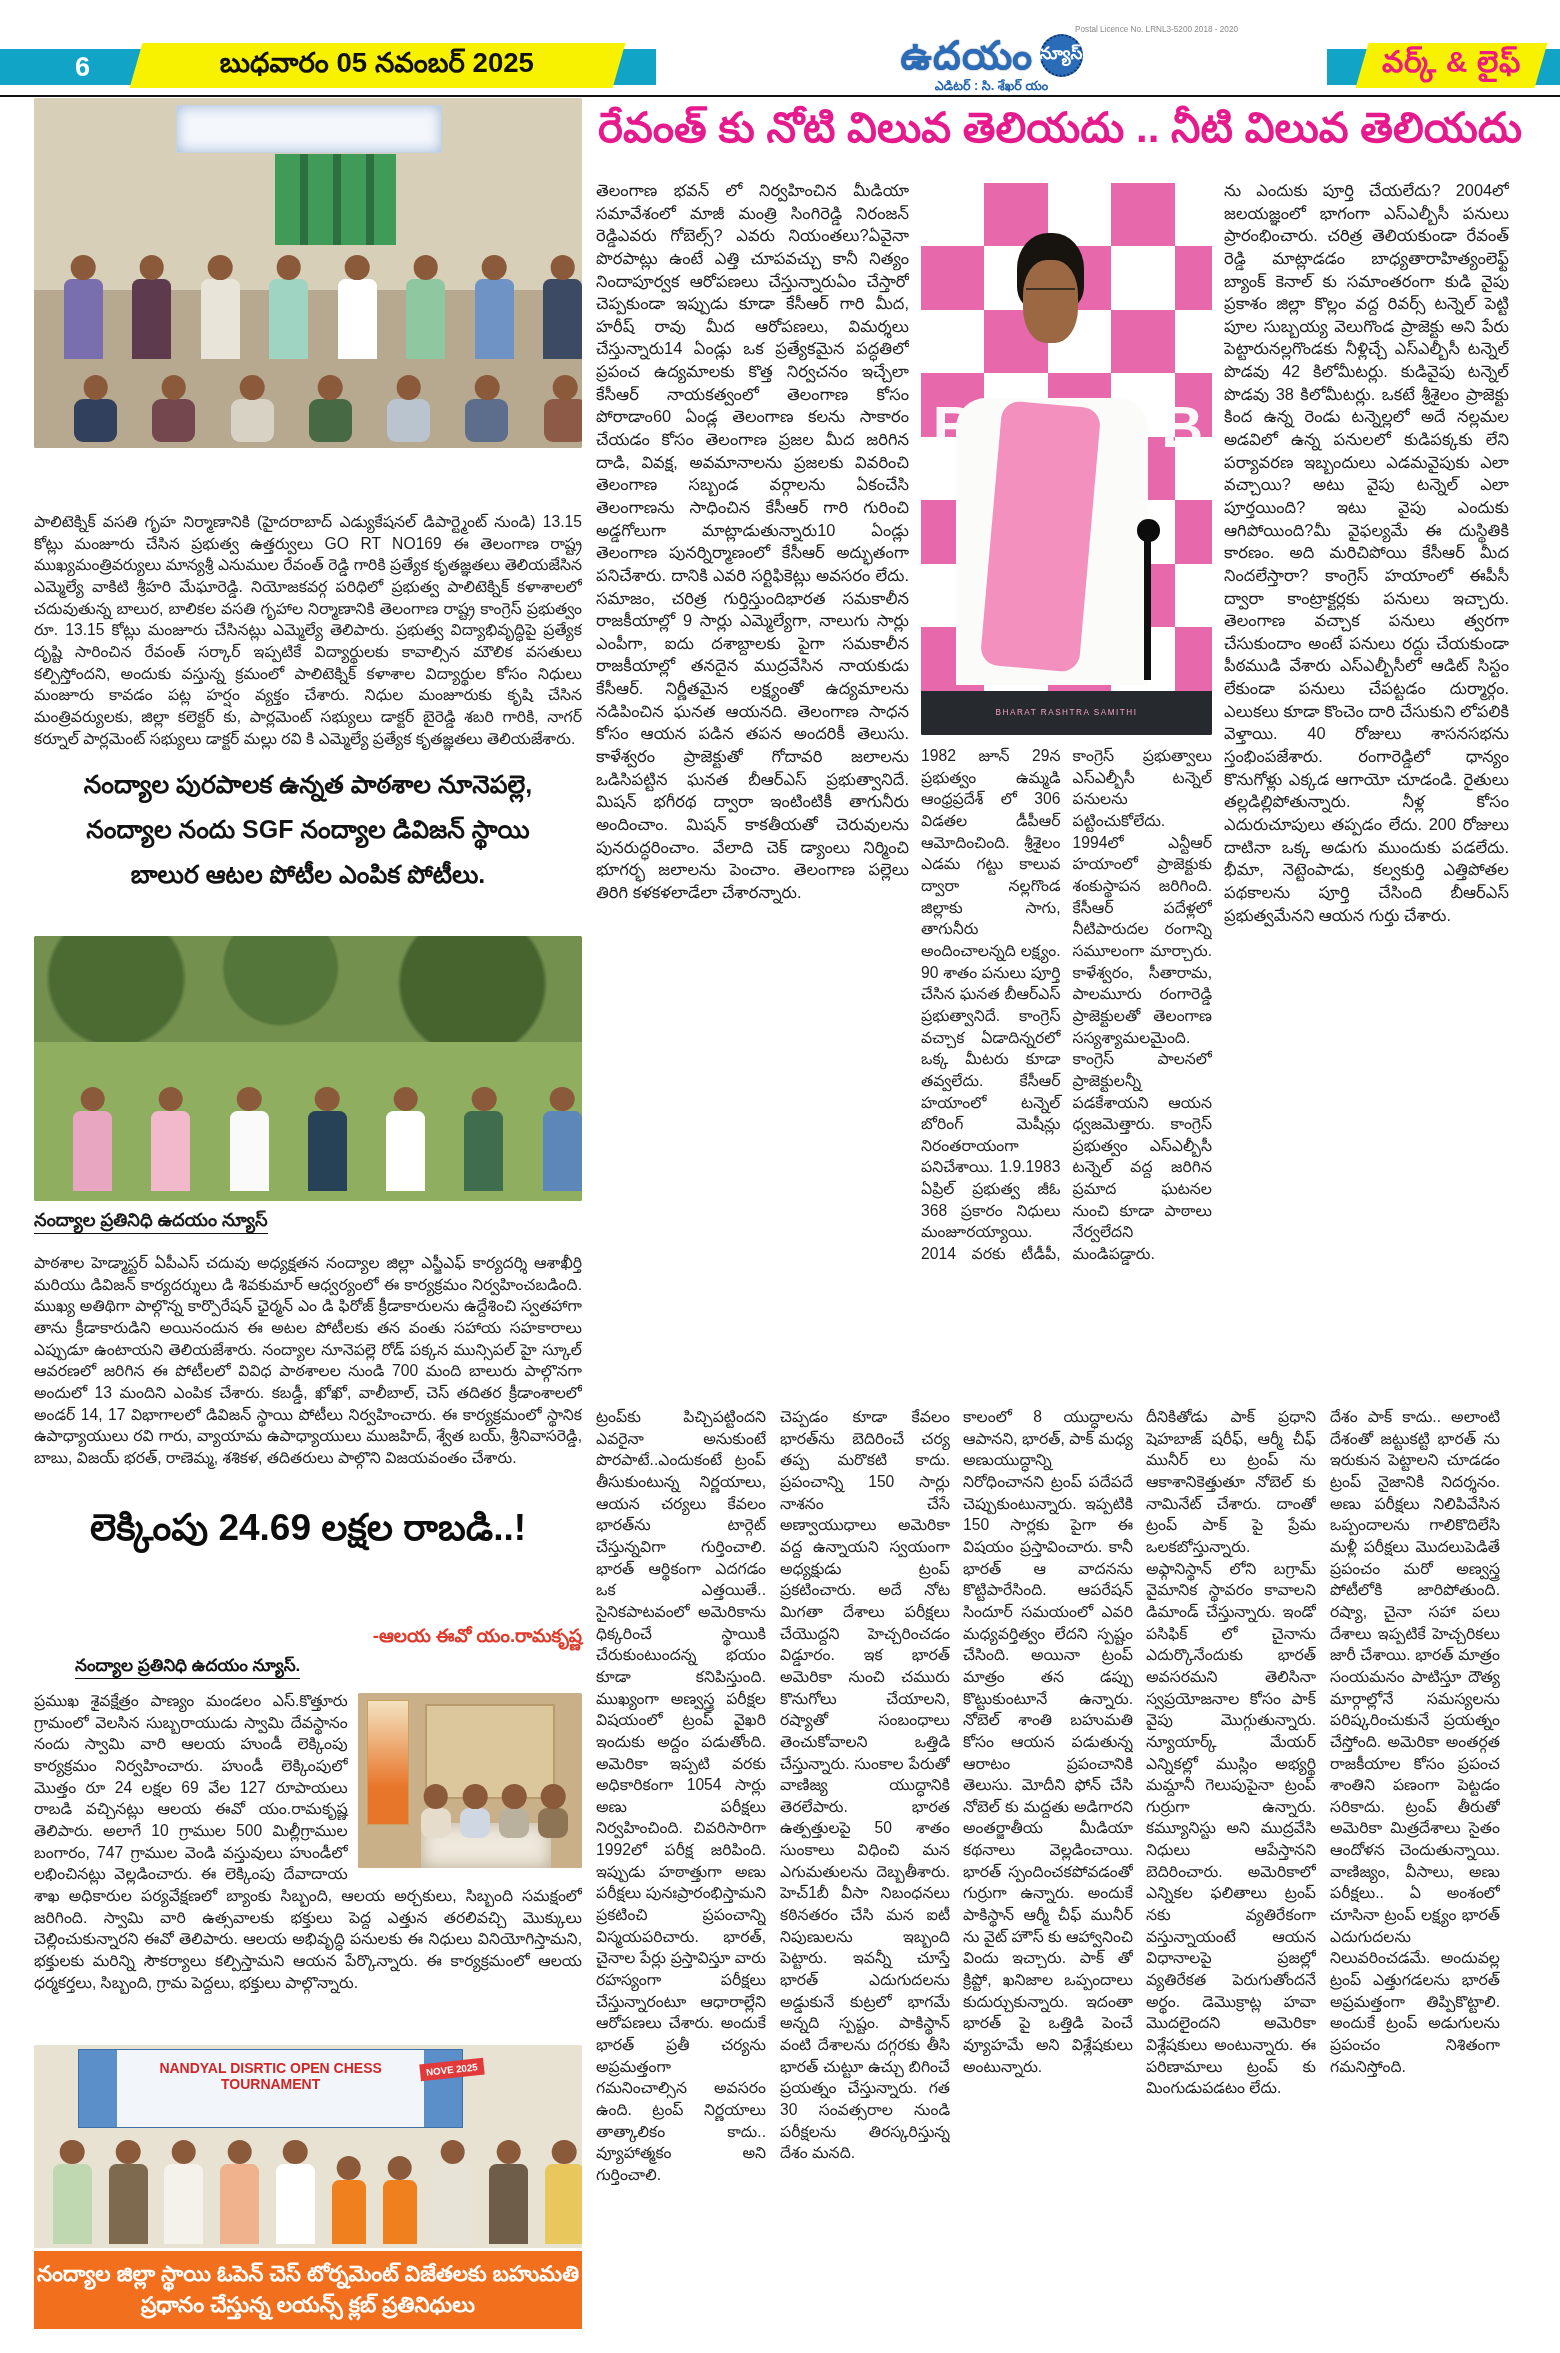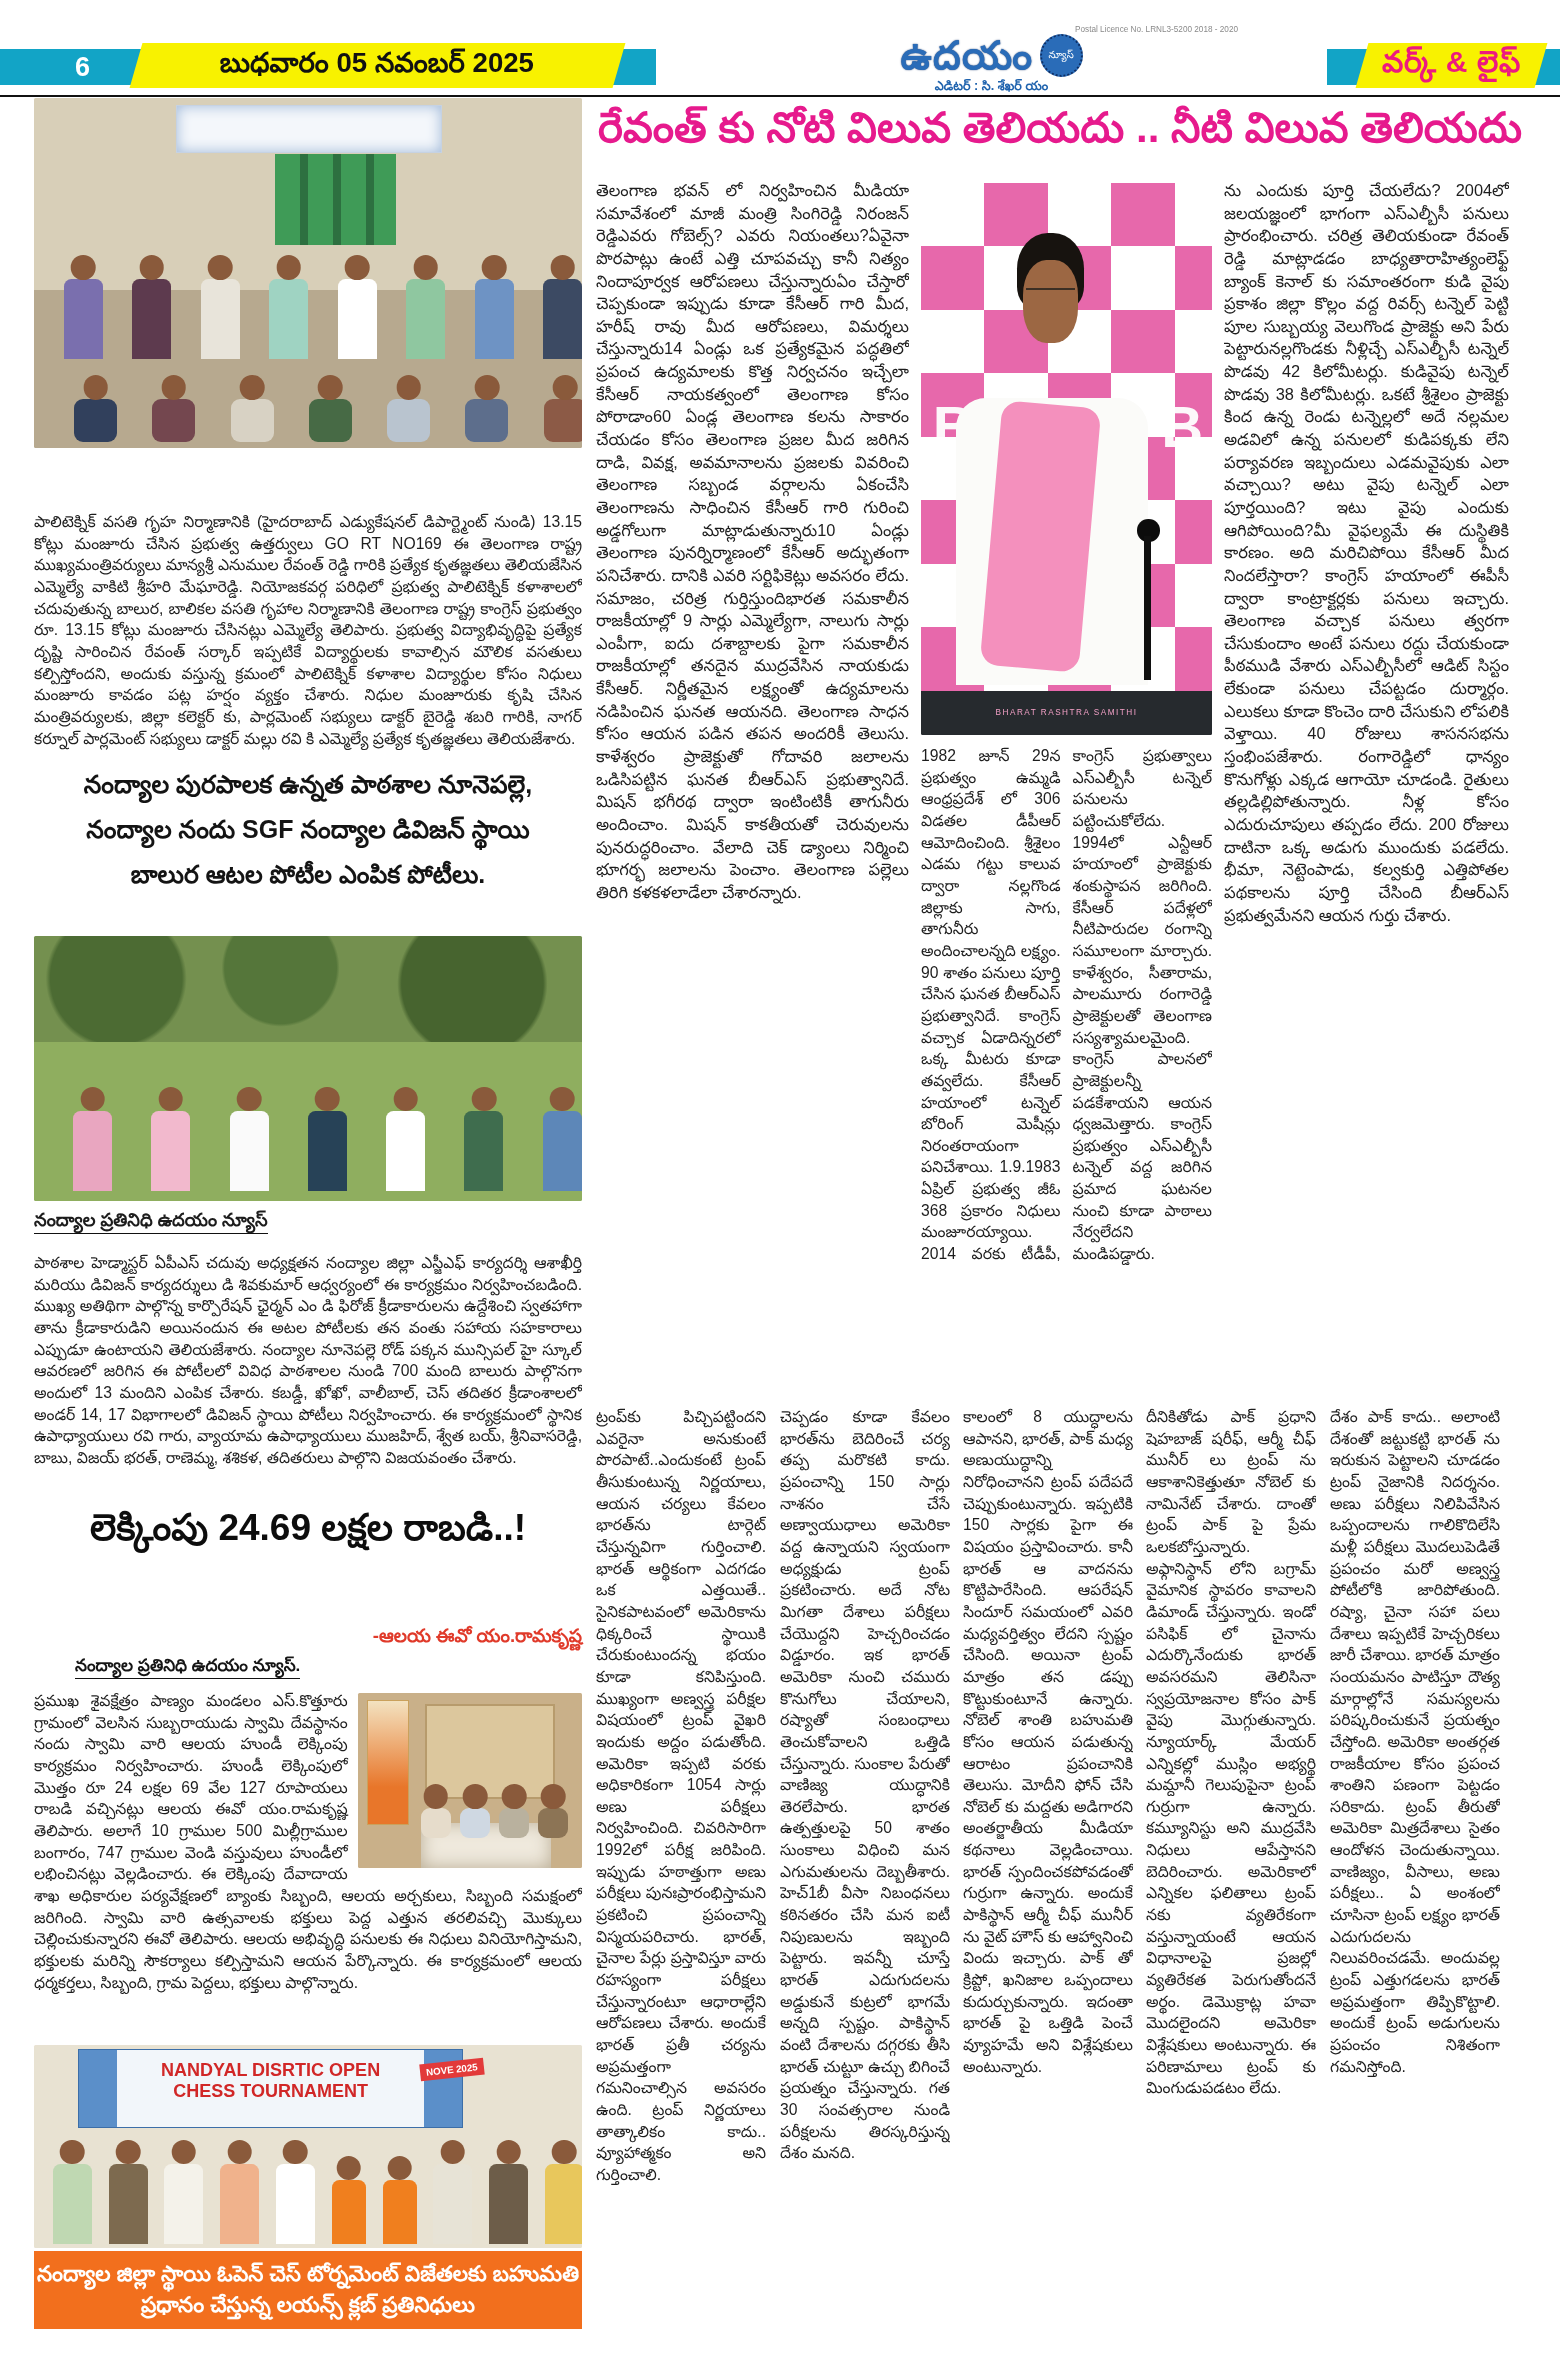--- a/index.html
+++ b/index.html
@@ -14,21 +14,21 @@
   .date-ribbon{left:136px;width:483px;}
   .date-ribbon>span{font-size:27.6px;font-weight:800;color:#111;}
   .section-ribbon{left:1362px;width:179px;}
   .section-ribbon>span{font-size:30px;font-weight:900;color:#ed1a7f;letter-spacing:0.7px;}
   .masthead{position:absolute;left:656px;top:25px;width:671px;height:69px;background:#fff;
             display:flex;flex-direction:column;align-items:center;justify-content:flex-start;}
   .postal{font-size:8.2px;color:#8a8a8a;align-self:flex-end;margin-right:89px;}
   .logo-row{display:flex;align-items:center;gap:6px;margin-top:0px;}
   .logo-text{font-size:39px;font-weight:900;color:#2a6cb8;text-shadow:0 0 1.5px #0d2f66;letter-spacing:1.5px;line-height:1;}
   .logo-badge{width:39px;height:39px;border-radius:50%;background:#2a6cb8;color:#fff;border:2.2px dotted #0d2f66;
-              display:flex;align-items:center;justify-content:center;font-size:10px;font-weight:normal;}
+              display:flex;align-items:center;justify-content:center;font-size:17px;font-weight:bold;}
   .editor-line{font-size:12.7px;font-weight:bold;color:#1f63ae;margin-top:1.5px;}
   .header-rule{position:absolute;left:0;top:95px;width:1561px;height:2.2px;background:#111;}
   
   .body-txt{font-size:15.7px;line-height:1.38;text-align:justify;overflow:hidden;color:#1d1d1d;}
   .abs{position:absolute;}
   
   .lc{left:34px;width:548px;}
   .headline1{font-size:34px;font-weight:800;color:#0d0d0d;line-height:1.1;padding-left:13.4px;}
   .headline2{font-size:25px;font-weight:600;color:#141414;text-align:center;line-height:1.8;}
   .headline3{font-size:37px;font-weight:800;color:#0d0d0d;text-align:center;line-height:1.5;}
@@ -63,21 +63,21 @@
   .photo3 .board{position:absolute;left:30%;top:6%;width:56%;height:52%;background:#dcc79d;border:2.2px solid #b79b6c;}
   .photo3 .flex-banner{position:absolute;left:4%;top:4%;width:18%;height:70%;
                        background:linear-gradient(#f3e2c0,#e8762a 70%);border:1.5px solid #caa15c;}
   .photo3 .cloth{position:absolute;left:28%;bottom:0;width:58%;height:26%;background:#efe9dd;
                  box-shadow:inset 0 0 18px #b8ab92;}
   
   .photo4{background:#e8e2d2;}
   .photo4 .banner4{position:absolute;left:8%;top:2%;width:70%;height:38%;
                    background:linear-gradient(90deg,#5b8fc9 0 10%,#f2f6fa 10% 90%,#5b8fc9 90%);
                    border:1.5px solid #3c6ea8;display:flex;align-items:flex-start;justify-content:center;}
-  .photo4 .banner4 .btxt{margin-top:10.4px;font-size:18px;font-weight:900;color:#d12727;text-align:center;width:70%;}
+  .photo4 .banner4 .btxt{margin-top:10.4px;font-size:14px;font-weight:900;color:#d12727;text-align:center;width:70%;}
   .photo4 .tag{position:absolute;right:18%;top:8%;background:#e23a3a;color:#fff;font-size:9.7px;font-weight:bold;
                padding:3px 6px;transform:rotate(-6deg);}
   
   .photoA{background-image:linear-gradient(45deg,#e768ab 25%,transparent 25%,transparent 75%,#e768ab 75%),
                            linear-gradient(45deg,#e768ab 25%,#ffffff 25%,#ffffff 75%,#e768ab 75%);
           background-size:127px 127px;background-position:0 0,63px 63px;}
   .photoA .brs{position:absolute;color:#ffffff;font-size:58px;font-weight:900;letter-spacing:3px;opacity:.95;}
   .pa-shirt{position:absolute;left:12%;bottom:9%;width:66%;height:52%;background:#fbfbf9;border-radius:30px 30px 0 0;}
   .pa-scarf{position:absolute;left:24%;bottom:12%;width:34%;height:48%;background:#f490bd;border-radius:18px;transform:rotate(5deg);}
   .pa-hair{position:absolute;left:33%;top:9%;width:23%;height:14%;background:#17130f;border-radius:46% 46% 30% 30%;}

